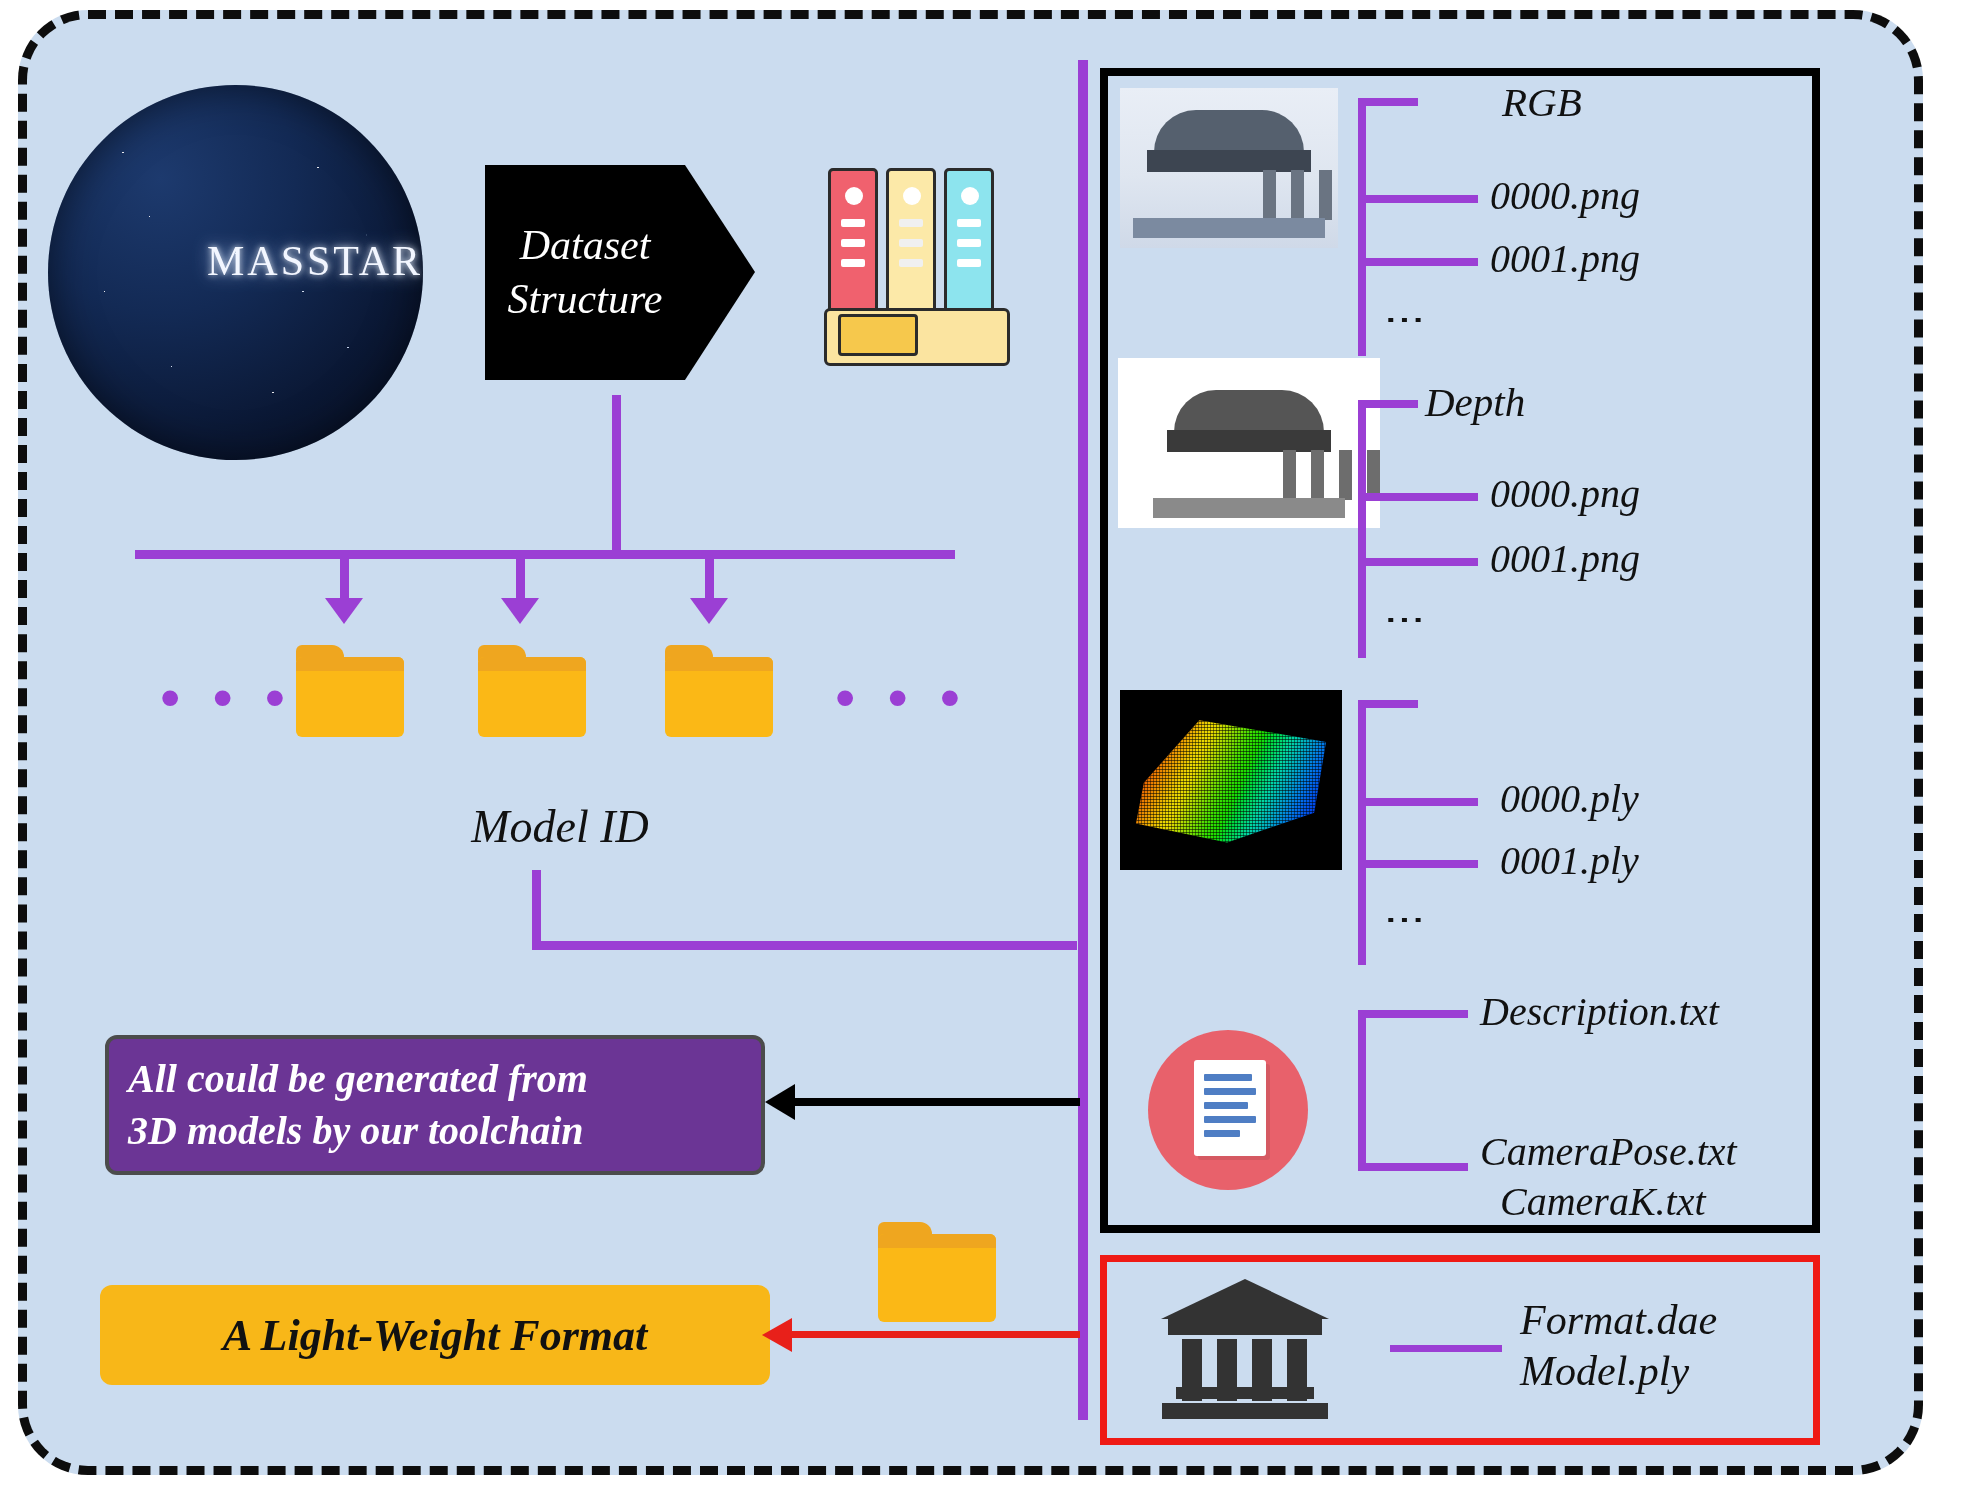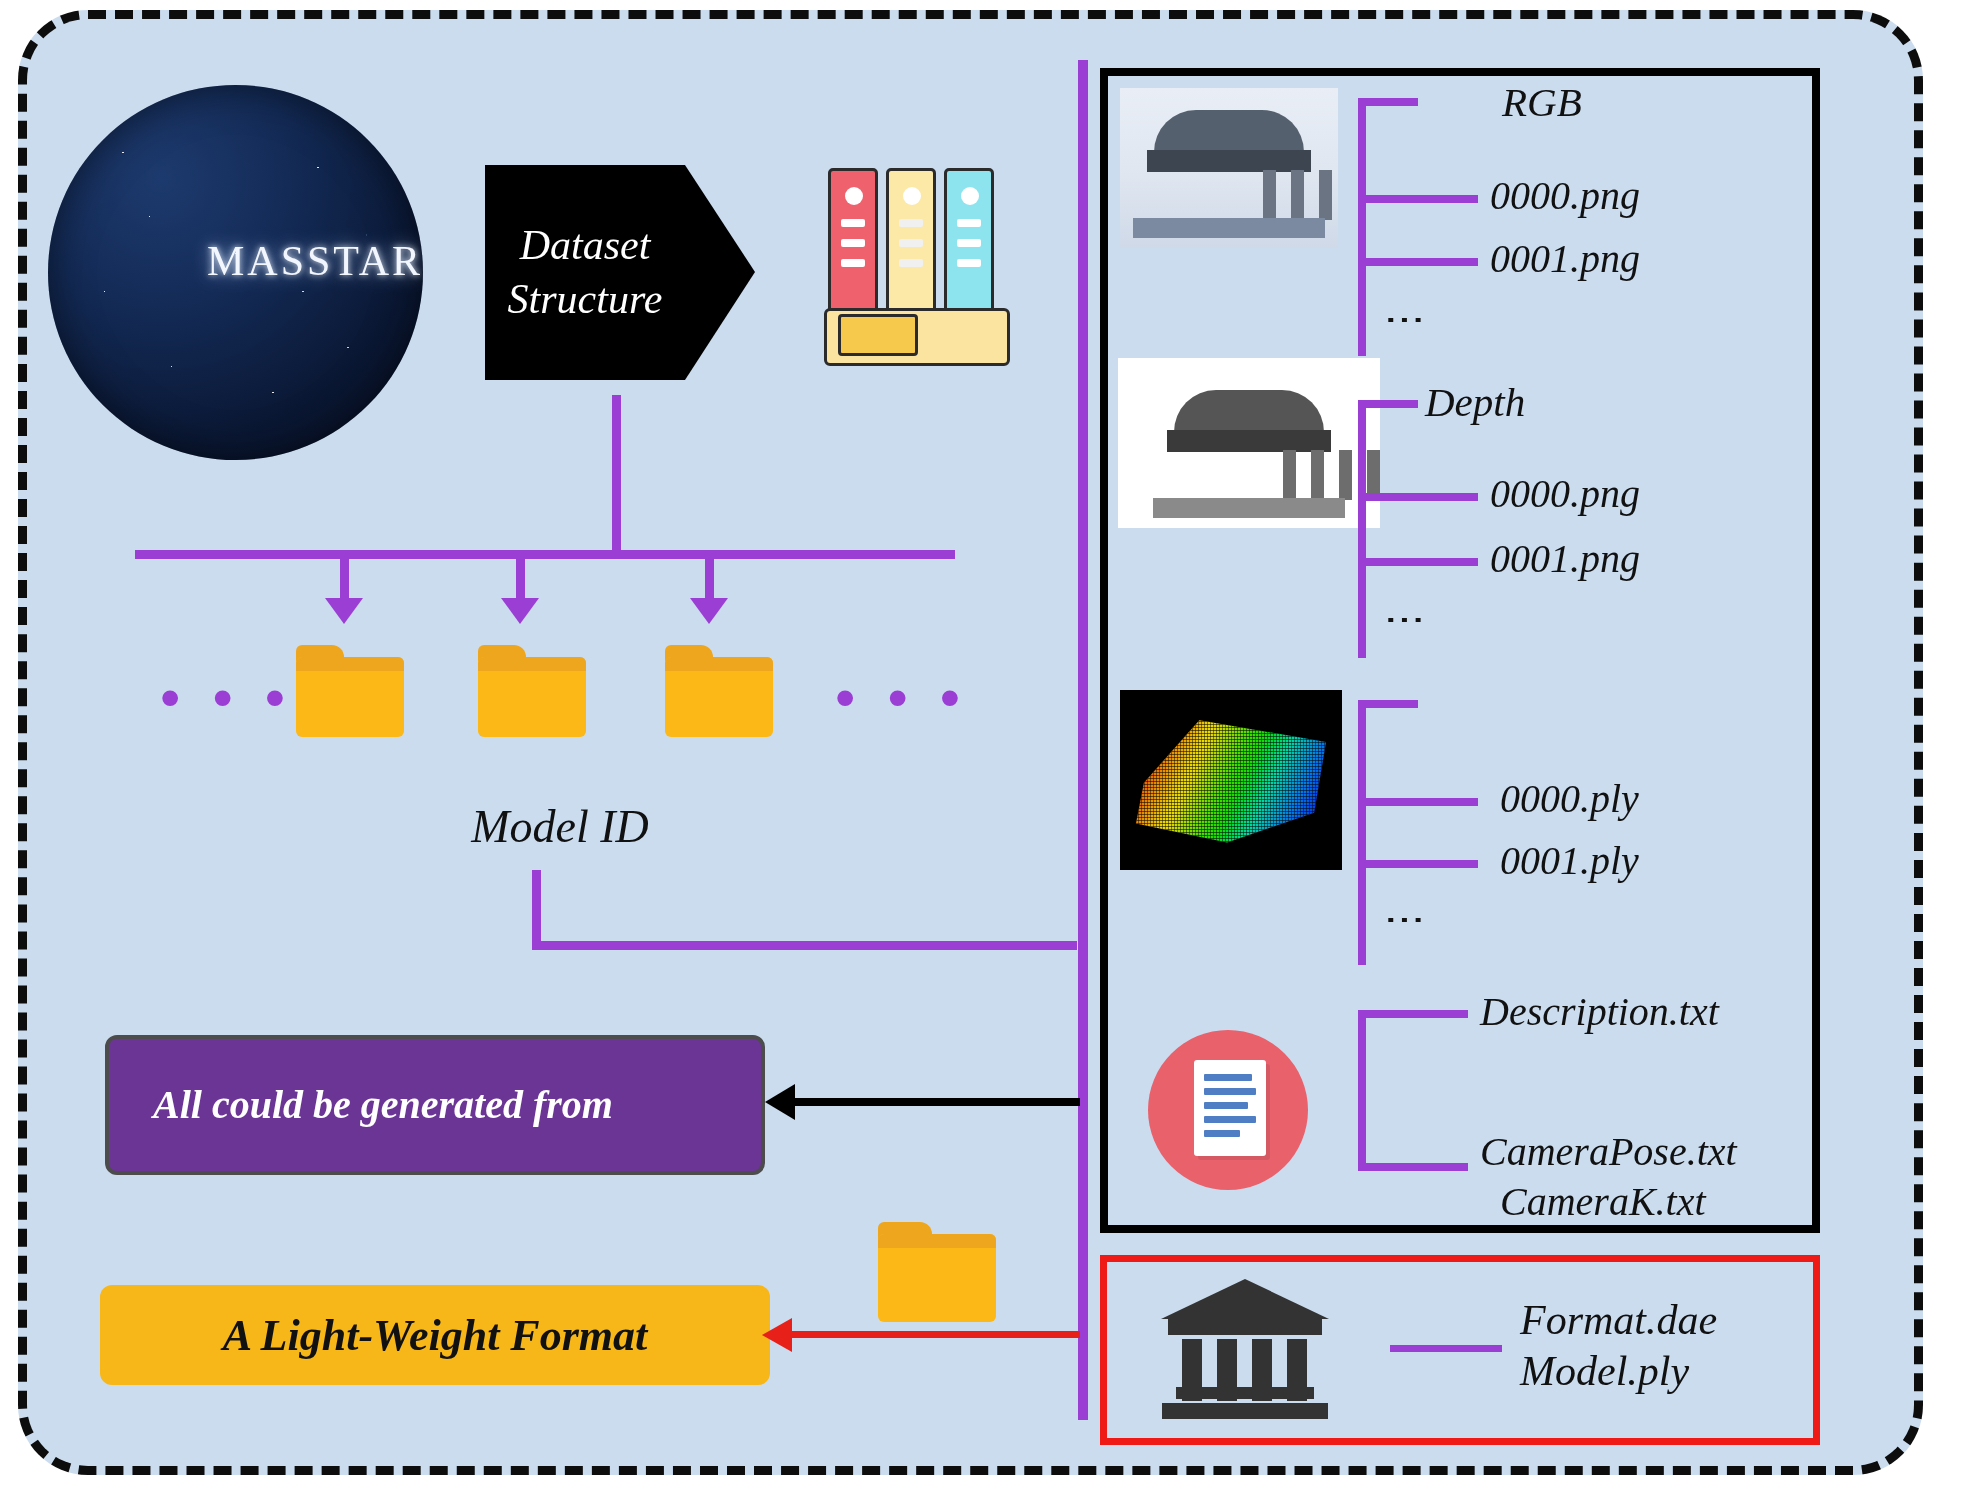--- a/index.html
+++ b/index.html
@@ -210,21 +210,21 @@
     position: absolute;
     left: 105px; top: 1035px;
     width: 660px; height: 140px;
     background: #6b3595;
     border: 4px solid #4c4c4c;
     border-radius: 12px;
     box-sizing: border-box;
     display: flex;
     flex-direction: column;
     justify-content: center;
-    padding-left: 44px;
+    padding-left: 19px;
     color: #ffffff;
     font-family: "Liberation Serif", serif;
     font-style: italic;
     font-weight: bold;
     font-size: 40px;
     line-height: 1.3;
   }
 
   
   .blk-arrow-line {
@@ -467,20 +467,21 @@
   </div>
 
   <div class="model-id-label">Model ID</div>
 
   <div class="pl elbow-v"></div>
   <div class="pl elbow-h"></div>
   <div class="pl spine"></div>
 
   <div class="toolchain-box">
     <span>All could be generated from</span>
+    <span>3D models by our toolchain</span>
   </div>
   <div class="blk-arrow-line"></div>
   <div class="blk-arrow-head"></div>
 
   <div class="lw-box">A Light-Weight Format</div>
   <div class="red-arrow-line"></div>
   <div class="red-arrow-head"></div>
   <div class="folder f-mid">
     <div class="tab"></div>
     <div class="body"></div>

